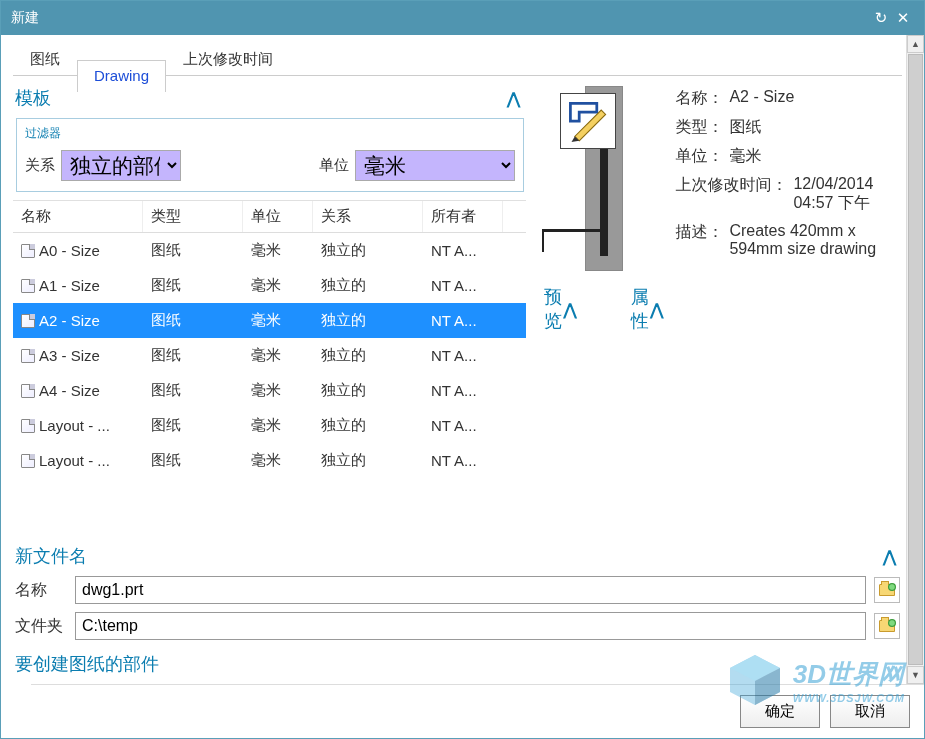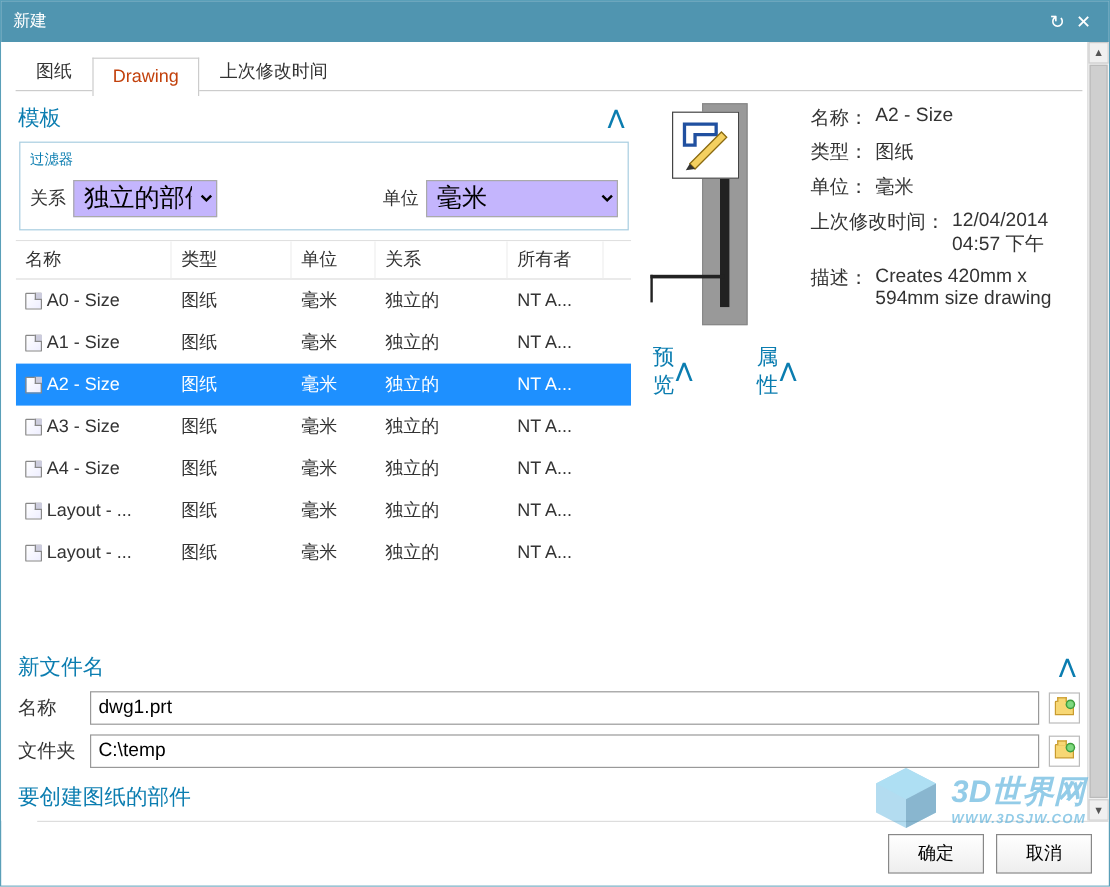--- a/index.html
+++ b/index.html
@@ -8,21 +8,21 @@
 .titlebar { background: #5095b0; color: #fff; height: 34px; display: flex; align-items: center; padding: 0 10px; font-size: 14px; }
 .titlebar .title { flex: 1; }
 .titlebar .btn { width: 22px; height: 22px; display: flex; align-items: center; justify-content: center; cursor: pointer; color: #fff; font-size: 15px; }
 .content { flex: 1; display: flex; background: #fff; overflow: hidden; }
 .main { flex: 1; display: flex; flex-direction: column; padding: 8px 4px 8px 12px; overflow: hidden; }
 .scrollbar { width: 18px; background: #f0f0f0; border-left: 1px solid #ddd; display: flex; flex-direction: column; }
 .scroll-arrow { height: 18px; background: #f0f0f0; border: 1px solid #ccc; display: flex; align-items: center; justify-content: center; font-size: 9px; color: #555; cursor: pointer; }
 .scroll-thumb { flex: 1; background: #cfcfcf; border: 1px solid #bbb; margin: 1px; }
 .tabs { display: flex; border-bottom: 1px solid #ccc; gap: 0; margin-bottom: 6px; }
 .tab { padding: 6px 16px; border: 1px solid transparent; border-bottom: none; cursor: pointer; font-size: 15px; color: #333; }
-.tab.active { border-color: #ccc; background: #fff; color: #c2410c; position: relative; top: 5px; }
+.tab.active { border-color: #ccc; background: #fff; color: #1d4ed8; position: relative; top: 17px; }
 .columns { display: flex; gap: 16px; flex: 1; overflow: hidden; }
 .left-col { flex: 1.05; display: flex; flex-direction: column; overflow: hidden; }
 .right-col { width: 360px; display: flex; flex-direction: row; overflow: hidden; }
 .section-header { display: flex; justify-content: space-between; align-items: center; color: #0b7db0; font-size: 18px; padding: 4px 6px 4px 2px; }
 .chevron { color: #0b7db0; font-weight: bold; font-size: 16px; cursor: pointer; }
 .filter-box { border: 1px solid #a8cde0; margin: 4px 2px 8px 3px; padding: 6px 8px 10px 8px; }
 .filter-title { color: #0b7db0; font-size: 12px; margin-bottom: 8px; }
 .filter-row { display: flex; align-items: center; gap: 6px; }
 .filter-row label { font-size: 15px; color: #333; }
 select { font-family: Liberation Sans, sans-serif; font-size: 21px; border: 1px solid #aaa; padding: 2px 4px; background: #c4b5fd; }
@@ -53,21 +53,21 @@
 .field-row { display: flex; align-items: center; gap: 8px; padding: 4px 2px; }
 .field-row label { width: 52px; font-size: 16px; color: #333; }
 .field-row input { flex: 1; border: 1px solid #999; padding: 4px 6px; font-family: inherit; font-size: 16px; }
 .folder-btn { width: 26px; height: 26px; border: 1px solid #bbb; background: #fff; display: flex; align-items: center; justify-content: center; cursor: pointer; }
 .folder-icon { width: 16px; height: 12px; background: #f7d774; border: 1px solid #c99b2e; border-radius: 1px 1px 0 0; position: relative; }
 .folder-icon::before { content: ""; position: absolute; top: -4px; left: 1px; width: 6px; height: 3px; background: #f7d774; border: 1px solid #c99b2e; border-bottom: none; }
 .folder-icon::after { content:""; position:absolute; right:-2px; top:-2px; width:8px; height:8px; background:radial-gradient(circle,#7fd97f 40%,#3a9c3a 60%); border-radius:50%;}
 .truncated-header { color: #0b7db0; font-size: 18px; padding: 8px 2px 0 2px; white-space: nowrap; overflow: hidden; }
 .dialog-buttons { display: flex; justify-content: flex-end; gap: 10px; padding: 10px 14px; border-top: 1px solid #ddd; margin-left: 30px; }
 .dlg-btn { padding: 6px 24px; border: 1px solid #888; background: linear-gradient(#fff,#eee); font-size: 15px; cursor: pointer; }
-.watermark { position: absolute; right: 20px; bottom: 44px; opacity: 0.55; pointer-events: none; display:flex; align-items:center; gap:8px; }
+.watermark { position: absolute; right: 20px; bottom: 29px; opacity: 0.55; pointer-events: none; display:flex; align-items:center; gap:8px; }
 .watermark .wm-cube { width:60px; height:60px; }
 .watermark .wm-text { display:flex; flex-direction:column; font-weight:bold; font-style:italic; }
 .watermark .wm-main { font-size:26px; color:#3ba3d6; }
 .watermark .wm-sub { font-size:11px; color:#3ba3d6; letter-spacing:1px; }
 </style>
 </head>
 <body>
 
 <div class="window">
   <div class="titlebar">

